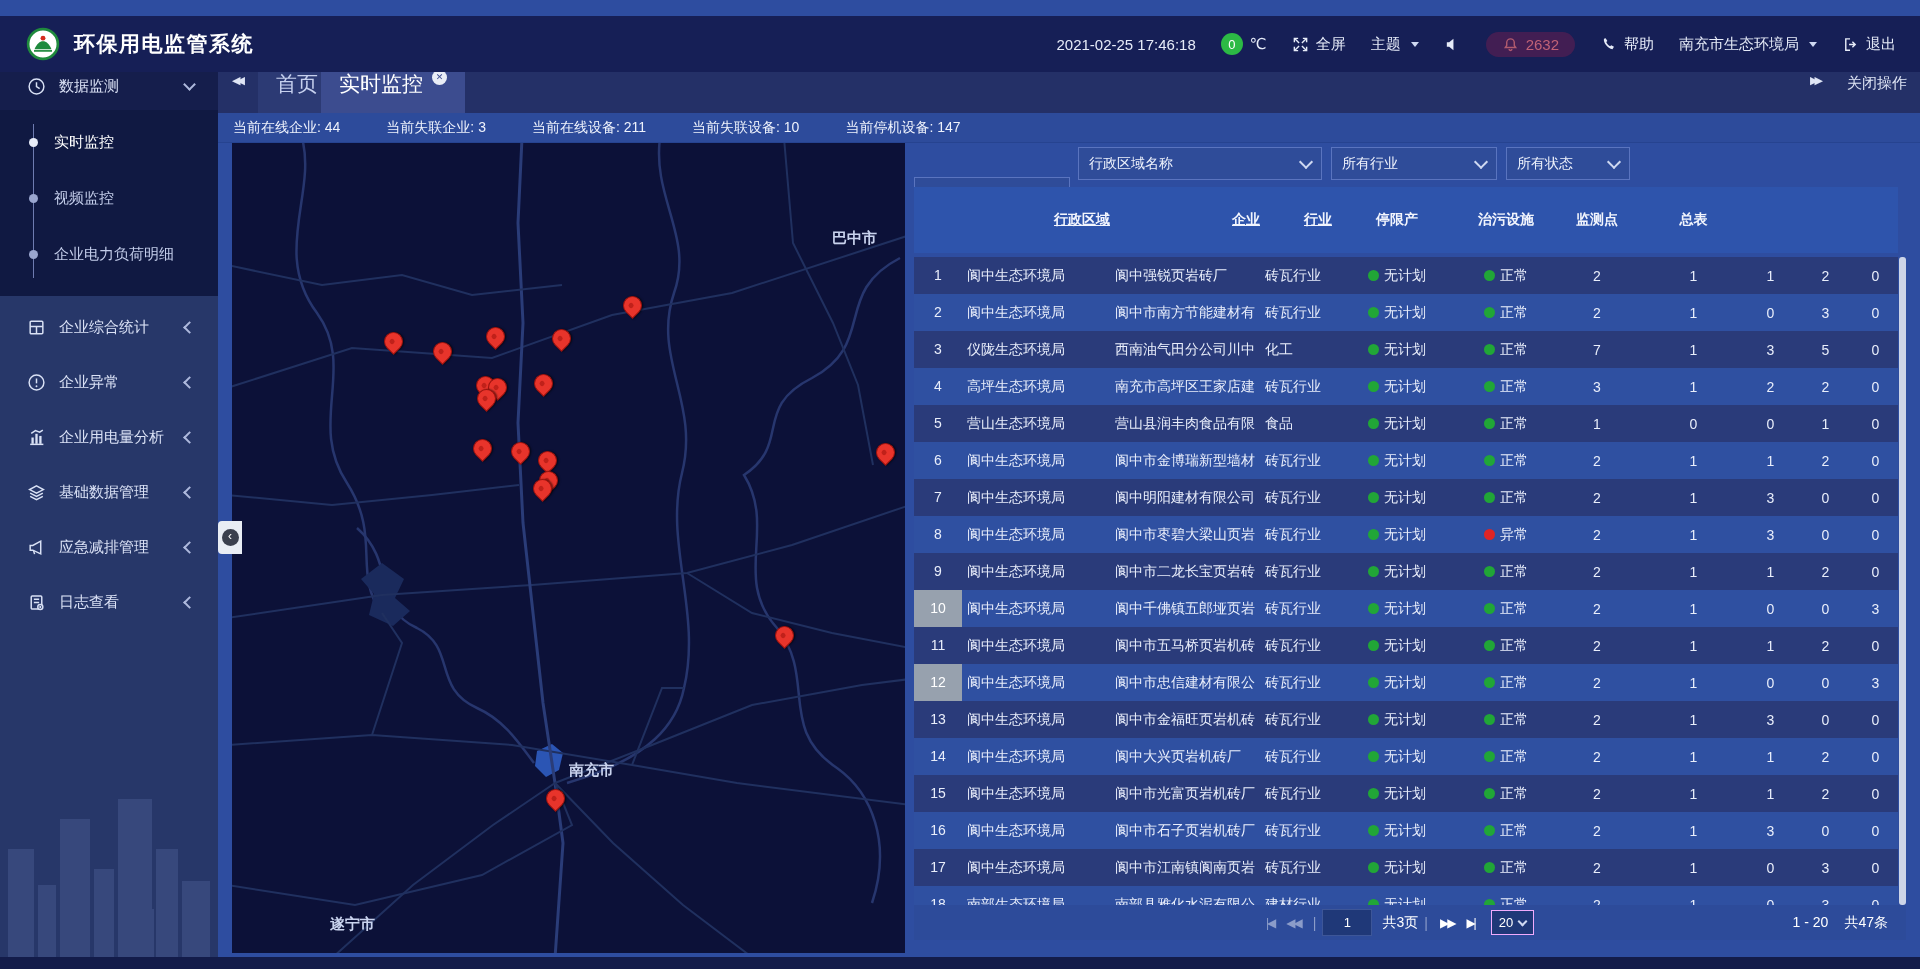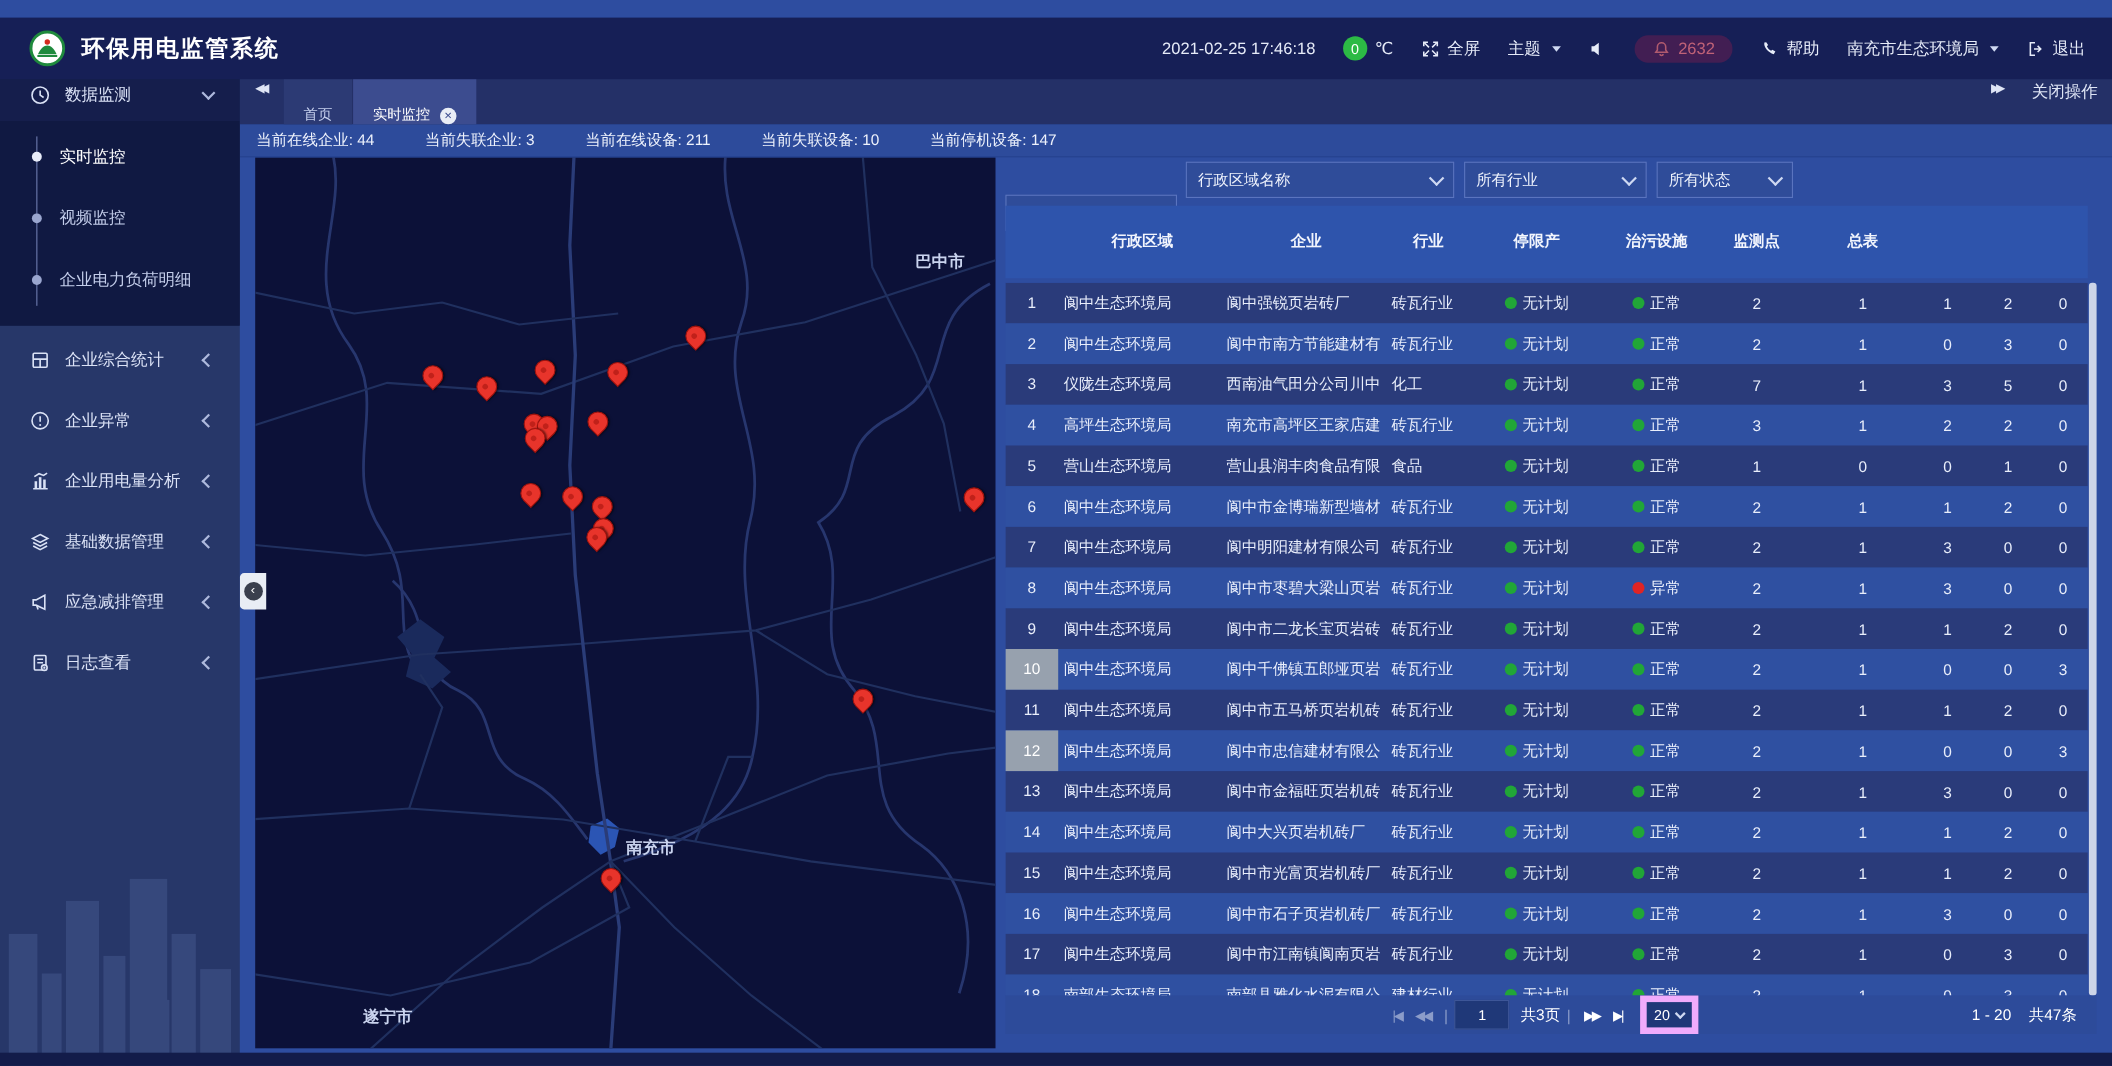--- a/index.html
+++ b/index.html
@@ -19,22 +19,22 @@
          border-top:5px solid #cfd9f2;margin-left:3px;}
   .bell-pill{display:flex;align-items:center;gap:7px;background:rgba(140,30,80,.38);
              border-radius:13px;padding:4px 16px;color:#c06277;font-size:15px;}
   
   .tabbar{position:absolute;left:218px;top:56px;width:1702px;height:57px;background:#243067;z-index:10;}
   .tab-collapse,.tab-expand{position:absolute;top:18px;font-size:11px;letter-spacing:-4px;
         color:#dfe5f5;cursor:pointer;width:24px;}
   .tab-collapse{left:14px;}
   .tab-expand{right:86px;}
   .close-ops{position:absolute;right:13px;top:18px;font-size:15px;color:#dfe5f5;cursor:pointer;}
-  .tab{position:absolute;bottom:0;height:43px;display:flex;align-items:flex-end;padding:0 18px;
-       font-size:13px;cursor:pointer;}
+  .tab{position:absolute;bottom:0;height:43px;display:flex;align-items:flex-start;padding:0 18px;
+       font-size:21px;cursor:pointer;}
   .tab.inactive{left:40px;background:#2c3a74;color:#c6d0ee;}
   .tab.active{left:103px;background:#3c4c8f;color:#fff;}
   .tab-close{width:15px;height:15px;border-radius:50%;background:#e9edf6;margin-left:9px;
              position:relative;}
   .tab-close::before{content:'✕';position:absolute;left:0;top:0;width:15px;height:15px;
              font-size:9px;line-height:15px;text-align:center;color:#3c4c8f;}
   
   .sidebar{position:absolute;left:0;top:56px;width:218px;height:913px;background:#273769;
            overflow:hidden;z-index:15;}
   .side-group{background:#151e4c;}
@@ -94,21 +94,21 @@
   .f-status{left:592px;width:124px;}
   .f-box input{background:transparent;border:none;outline:none;color:#eef2fc;font-size:14px;
          width:100%;font-family:inherit;}
   .f-box input::placeholder{color:#dfe6f8;opacity:1;}
   .dd-chev{margin-left:auto;width:8px;height:8px;border-right:2px solid #cfd9f2;
          border-bottom:2px solid #cfd9f2;transform:rotate(45deg);margin-top:-4px;}
   .grid11{display:grid;grid-template-columns:48px 148px 150px 72px 130px 88px 94px 99px 55px 55px 45px;}
   .thead{position:absolute;left:0;top:40px;width:984px;height:66px;background:#2e54ac;
          align-items:center;font-weight:bold;font-size:14px;color:#f2f5fd;}
   .th{text-align:center;}
-  .th.left{text-align:center;padding-left:5px;}
+  .th.left{text-align:right;padding-left:5px;text-decoration:underline;}
   .th-group{grid-column:9/12;height:100%;display:flex;flex-direction:column;justify-content:center;
          gap:9px;}
   .th-group-title{text-align:center;font-style:italic;font-size:14px;}
   .th-sub{display:grid;grid-template-columns:55px 55px 45px;}
   .th-sub span{text-align:center;}
   .tbody{position:absolute;left:0;top:110px;width:984px;height:648px;overflow:hidden;}
   .trow{height:37px;align-items:center;font-size:14px;color:#e9eefb;cursor:pointer;}
   .trow.odd{background:#2a3b7a;}
   .trow.even{background:#2f50a1;}
   .cell{text-align:center;white-space:nowrap;overflow:hidden;}
@@ -121,21 +121,21 @@
        border-radius:3px;cursor:pointer;}
   
   .pagination{position:absolute;left:0;top:758px;width:992px;height:35px;background:#2d4b9a;
        display:flex;align-items:center;font-size:14px;color:#fff;box-sizing:border-box;}
   .pg-first{margin-left:346px;}
   .pg-ico{font-size:12px;letter-spacing:-2px;cursor:pointer;padding:0 6px;}
   .pg-ico.dim{color:#8b9cc9;}
   .pg-div{color:#8b9cc9;margin:0 6px;}
   .pg-input{width:44px;height:23px;background:#1f3878;border:1px solid #3d5698;color:#fff;
        text-align:center;font-size:13px;font-family:inherit;margin-right:10px;}
-  .pg-select{display:flex;align-items:center;gap:6px;background:#1f3878;border:6px solid #f0abfc;
+  .pg-select{display:flex;align-items:center;gap:6px;background:#1f3878;border:1px solid #f0abfc;
        height:23px;padding:0 7px;margin-left:10px;font-size:13px;cursor:pointer;}
   .pg-select .dd-chev{width:5px;height:5px;margin-top:-2px;}
   .pg-range{margin-left:auto;padding-right:18px;display:flex;gap:16px;}
   .footer{position:absolute;left:0;top:957px;width:1920px;height:12px;background:#131c4a;z-index:25;}
   .hicon{width:17px;height:17px;}
   .hicon svg{width:17px;height:17px;stroke:#e6ebf8;fill:none;stroke-width:1.5;}
   .hicon.dim svg{stroke:#b05a6e;}
 </style>
 </head>
 <body>

